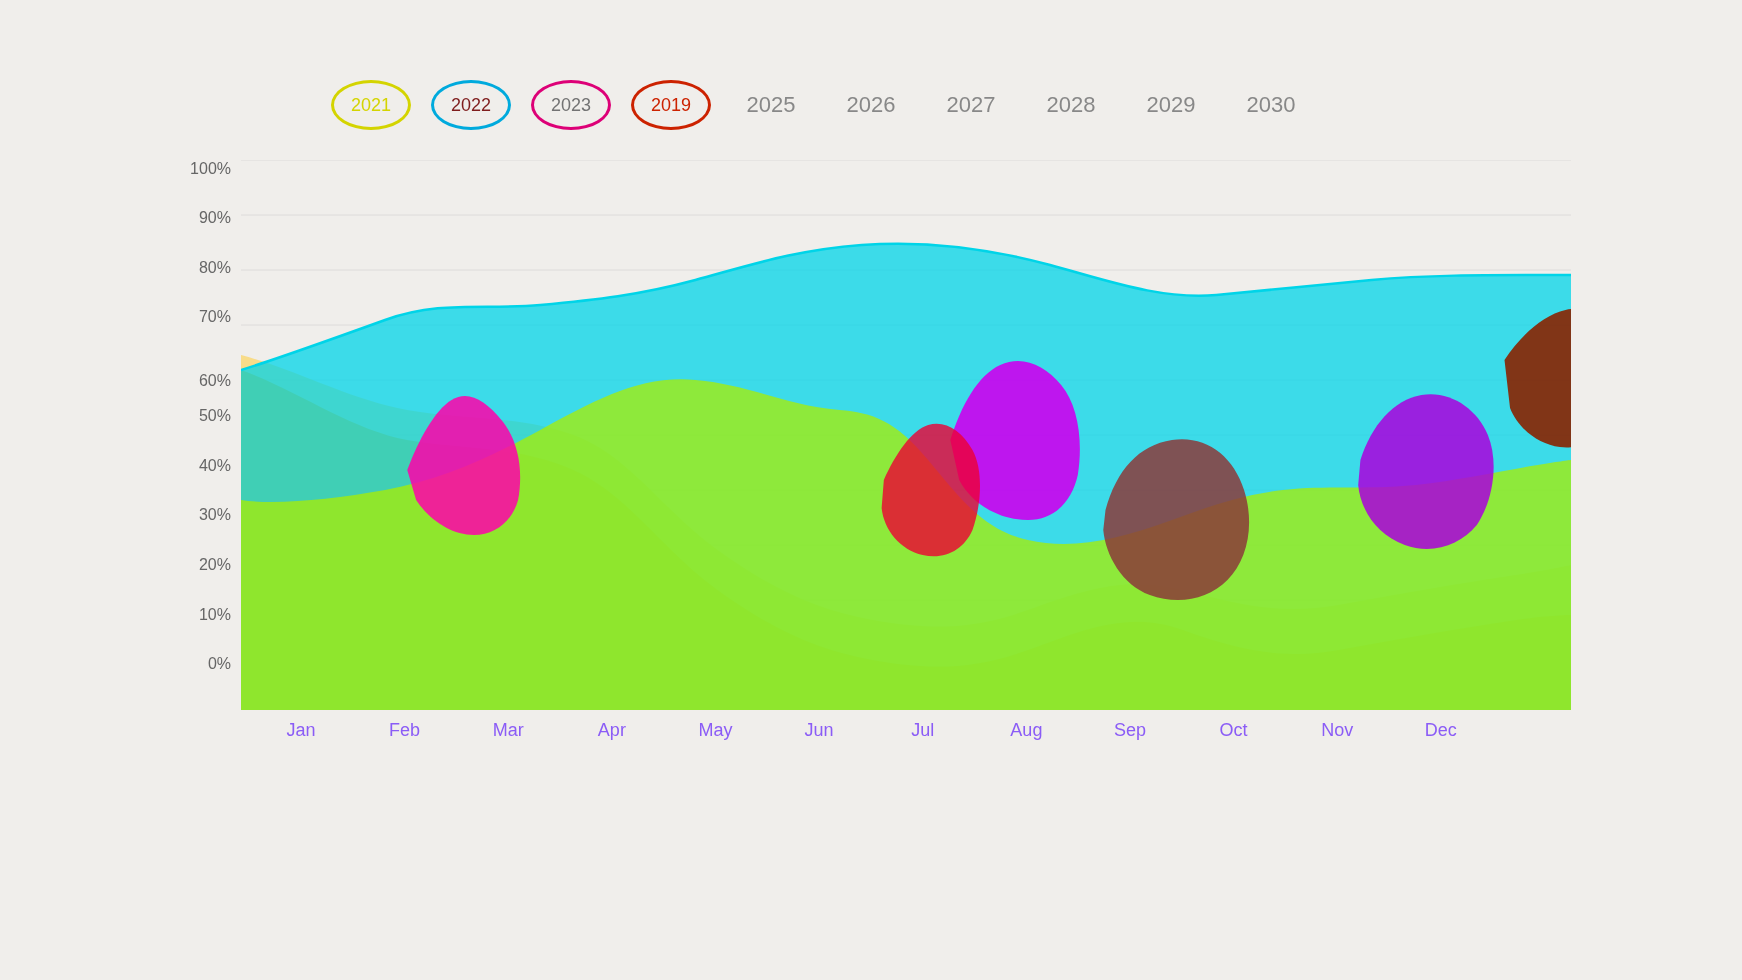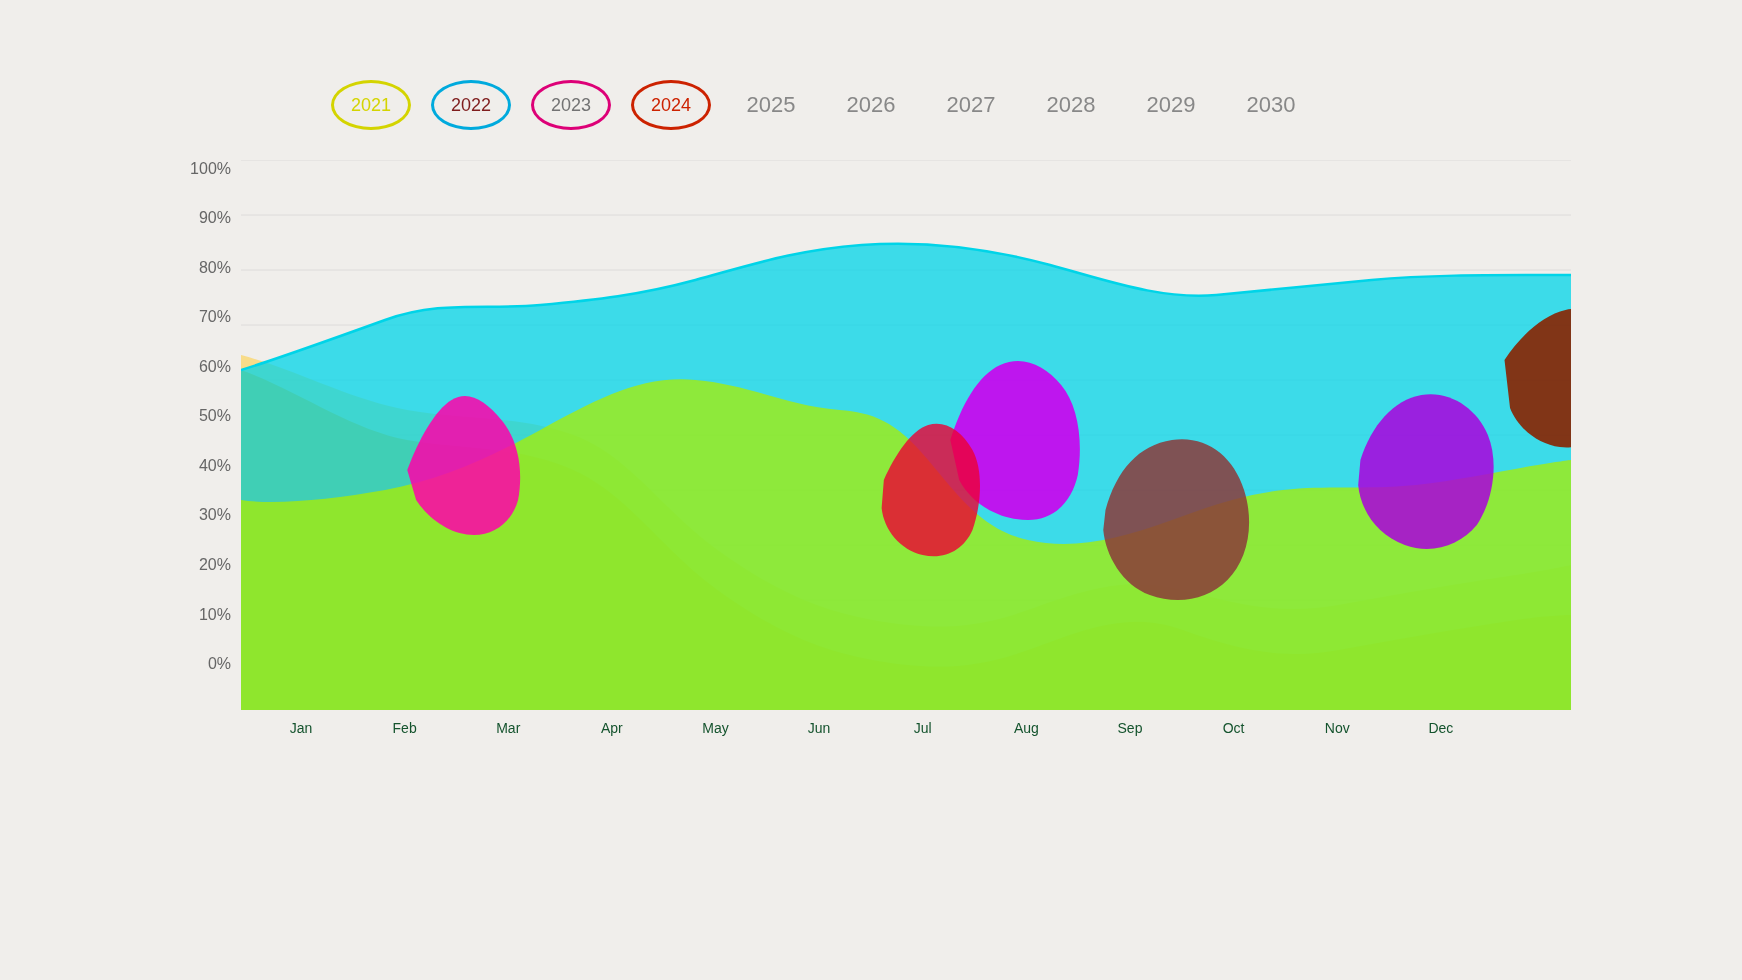--- a/index.html
+++ b/index.html
@@ -84,52 +84,52 @@
       height: 100%;
     }
     .x-axis {
       display: flex;
       margin-left: 70px;
       margin-right: 70px;
       justify-content: space-between;
       padding: 10px 20px 0;
     }
     .x-label {
-      font-size: 14px;
-      color: #14532d;
+      font-size: 18px;
+      color: #8b5cf6;
       width: 80px;
       text-align: center;
     }
   </style>
 </head>
 <body>
 
 <div class="chart-container">
 
   <div class="legend">
     <div class="legend-item legend-2021">2021</div>
     <div class="legend-item legend-2022">2022</div>
     <div class="legend-item legend-2023">2023</div>
-    <div class="legend-item legend-2024">2024</div>
+    <div class="legend-item legend-2024">2019</div>
     <div class="legend-plain">2025</div>
     <div class="legend-plain">2026</div>
     <div class="legend-plain">2027</div>
     <div class="legend-plain">2028</div>
     <div class="legend-plain">2029</div>
     <div class="legend-plain">2030</div>
   </div>
 
   <div class="chart-area">
 
     <div class="y-axis-left" style="height:550px; position:relative; width:70px;">
       <span class="y-label" style="top:0px;">100%</span>
       <span class="y-label" style="top:49px;">90%</span>
       <span class="y-label" style="top:99px;">80%</span>
       <span class="y-label" style="top:148px;">70%</span>
-      <span class="y-label" style="top:198px;">60%</span>
+      <span class="y-label" style="top:212px;">60%</span>
       <span class="y-label" style="top:247px;text-align:right;">50%</span>
       <span class="y-label" style="top:297px;">40%</span>
       <span class="y-label" style="top:346px;">30%</span>
       <span class="y-label" style="top:396px;">20%</span>
       <span class="y-label" style="top:446px;">10%</span>
       <span class="y-label" style="top:495px;">0%</span>
     </div>
 
     <div class="svg-container" style="height:550px;">
       <svg viewBox="0 0 1200 550" preserveAspectRatio="none" xmlns="http://www.w3.org/2000/svg">

